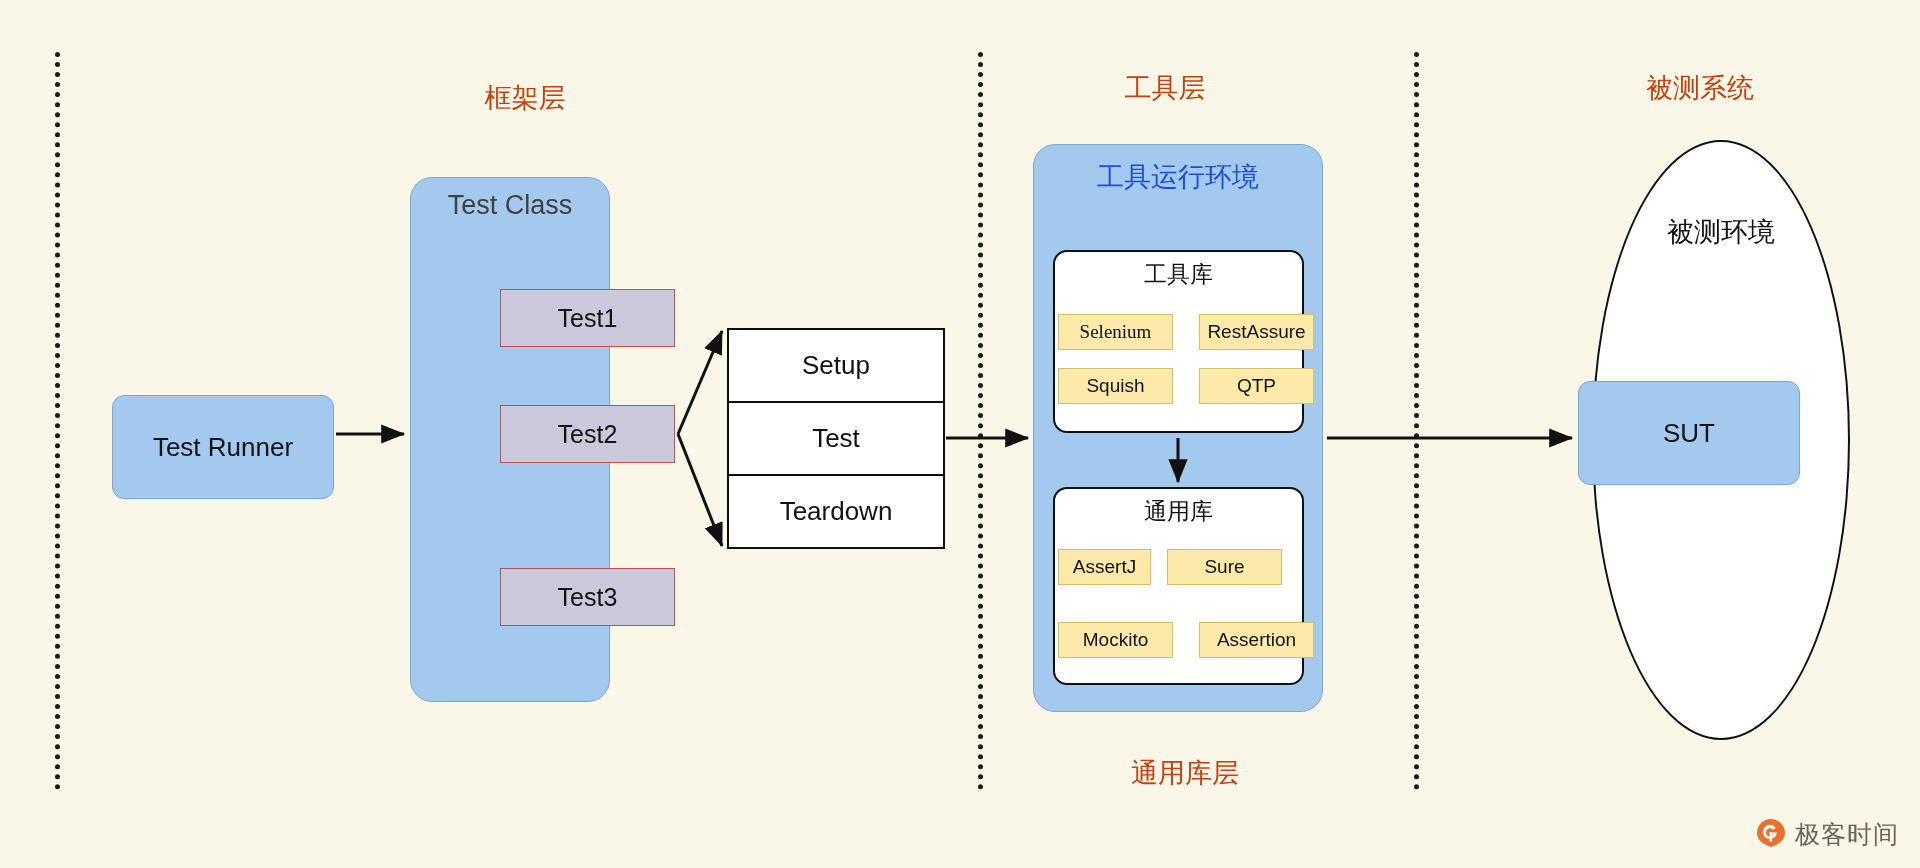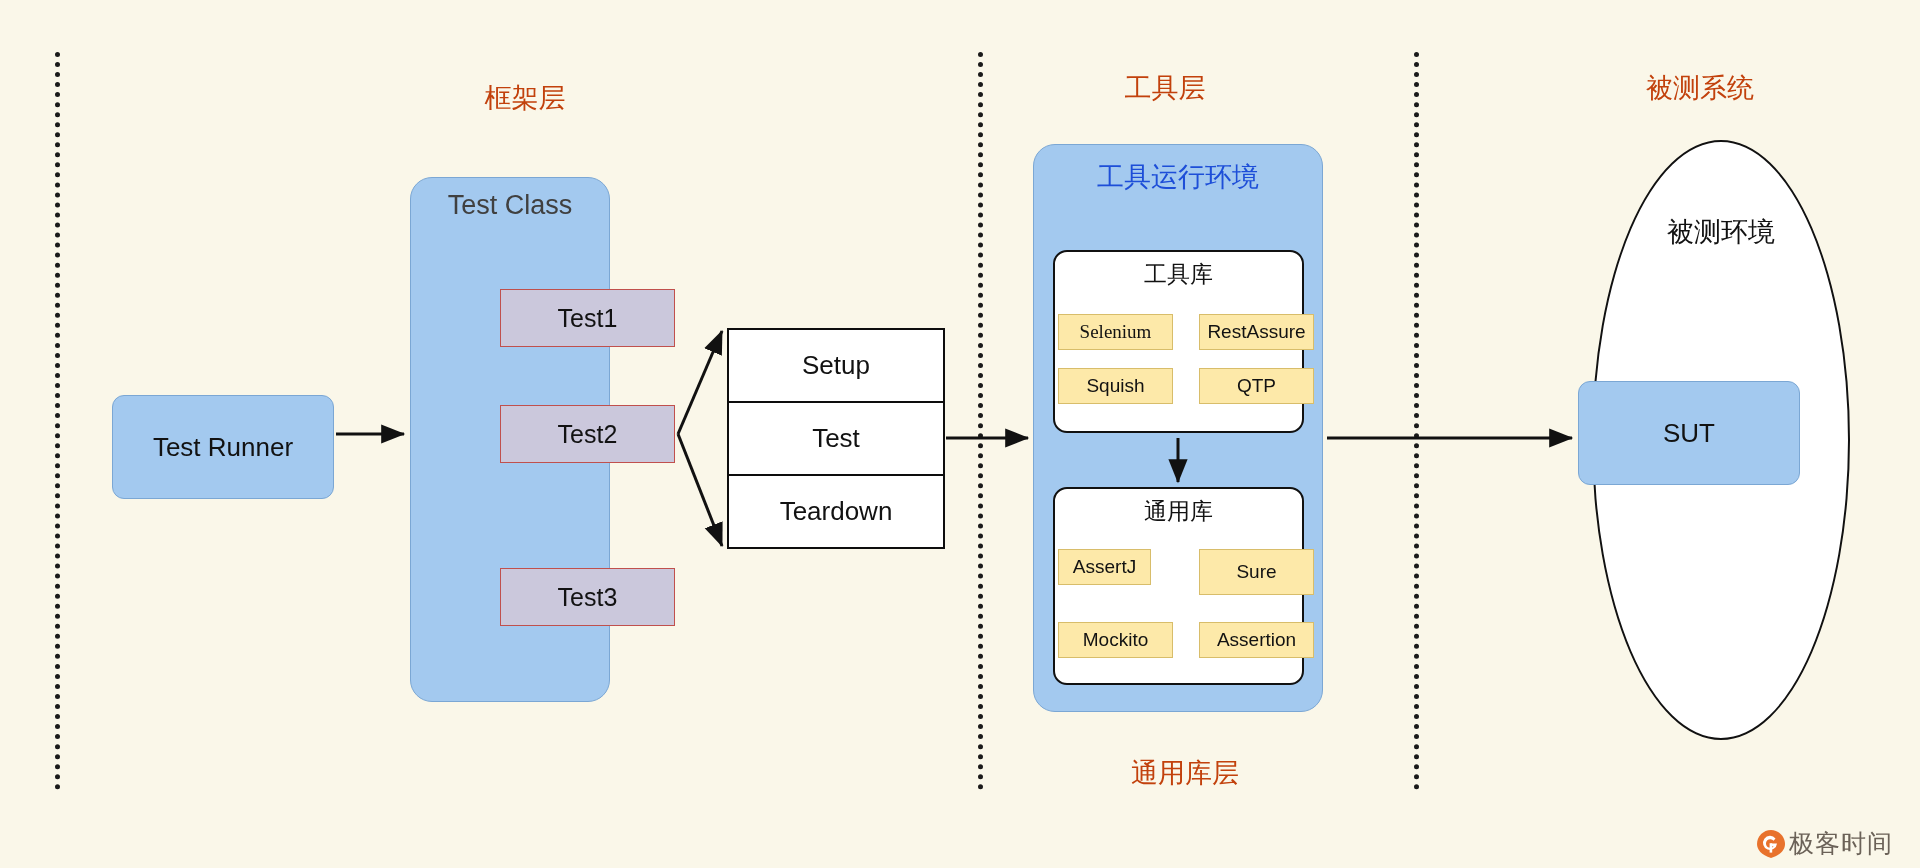--- a/index.html
+++ b/index.html
@@ -169,23 +169,22 @@
     position: absolute;
     left: 0; top: 0;
     width: 1920px; height: 868px;
     pointer-events: none;
   }
 
   
   .watermark {
     position: absolute;
     display: flex;
-    align-items: center;
-    gap: 3px;
-    margin-top: 9px;
+    align-items: flex-start;
+    gap: 9px;
   }
   .wm-text {
     font-size: 25px;
     color: #6b6258;
     letter-spacing: 1px;
     font-family: "Liberation Sans", "DejaVu Sans", sans-serif;
   }
 </style>
 </head>
 <body>
@@ -250,21 +249,21 @@
   <div class="chip" style="left:1199px; top:368px; width:115px; height:36px;">
     <span>QTP</span>
   </div>
 
   <div class="lib-panel" style="left:1053px; top:487px; width:251px; height:198px;">
     <div class="lib-title">通用库</div>
   </div>
   <div class="chip" style="left:1058px; top:549px; width:93px; height:36px;">
     <span>AssertJ</span>
   </div>
-  <div class="chip" style="left:1199px; top:549px; width:115px; height:46px;">
+  <div class="chip" style="left:1167px; top:549px; width:115px; height:36px;">
     <span>Sure</span>
   </div>
   <div class="chip" style="left:1058px; top:622px; width:115px; height:36px;">
     <span>Mockito</span>
   </div>
   <div class="chip" style="left:1199px; top:622px; width:115px; height:36px;">
     <span>Assertion</span>
   </div>
 
   <div class="sut-ellipse" style="left:1592px; top:140px; width:258px; height:600px;">

